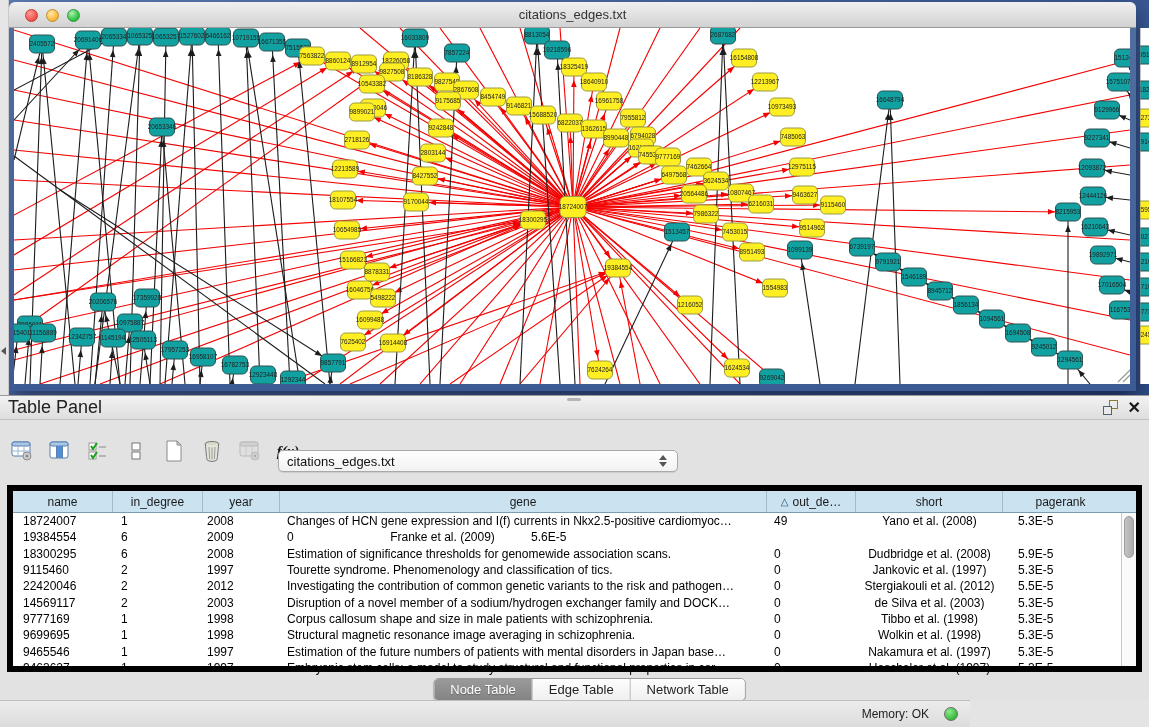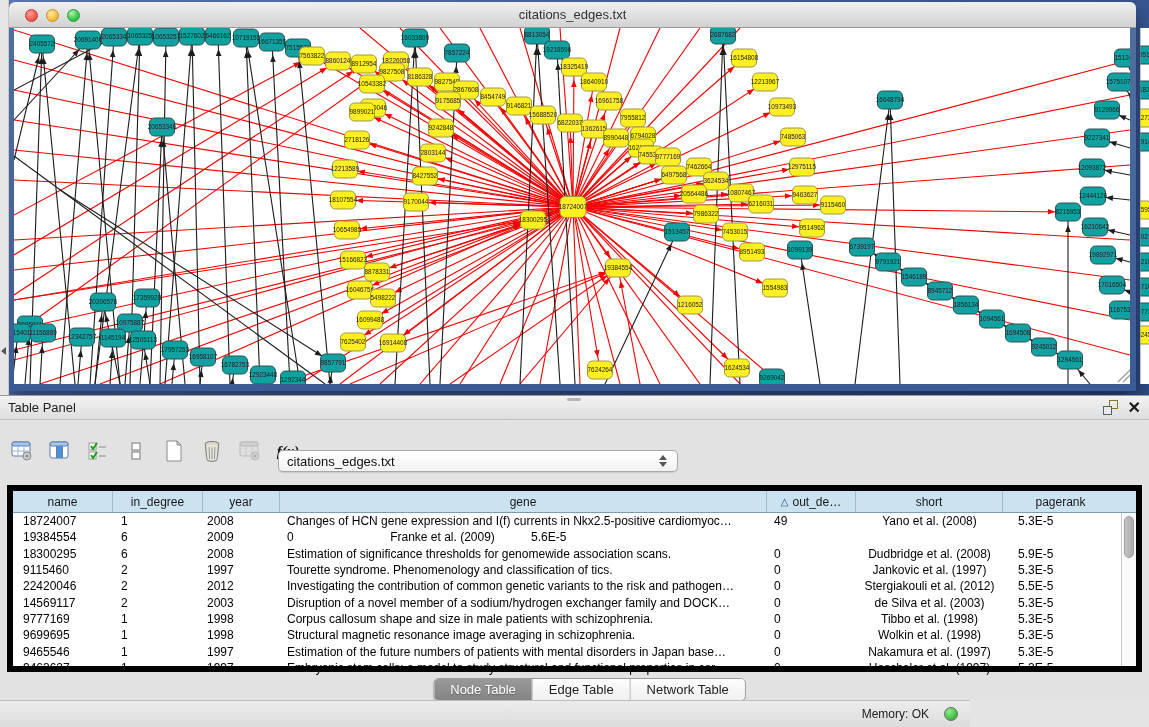--- a/index.html
+++ b/index.html
@@ -22,21 +22,21 @@
   .light.yellow{background:radial-gradient(circle at 35% 30%,#ffe9a8,#fdbc40 60%,#e09c2e);border:1px solid #c08f2d;}
   .light.green{background:radial-gradient(circle at 35% 30%,#b4f0b0,#35c649 60%,#28a83d);border:1px solid #2b9a3a;}
   .win-title{width:100%;text-align:center;font-size:13px;color:#333;}
   #netsvg{position:absolute;left:0;top:0;pointer-events:none;}
 
   
   .table-panel{position:absolute;left:0;top:395px;width:1149px;height:305px;background:#e2e2e2;}
   .panel-header{position:absolute;left:0;top:0;width:100%;height:25px;
     background:linear-gradient(#f2f2f2,#dedede);border-top:1px solid #9a9a9a;border-bottom:1px solid #c2c2c2;
     display:flex;align-items:center;padding:0 8px;}
-  .panel-title{font-size:13px;color:#222;flex:1;}
+  .panel-title{font-size:18px;color:#222;flex:1;}
   .grip{position:absolute;left:567px;top:2px;width:14px;height:3px;border-radius:2px;background:#b5b5b5;}
   .hdr-icons{display:flex;align-items:center;gap:10px;}
   .float-icon{position:relative;width:15px;height:15px;}
   .float-icon .sq1{position:absolute;right:0;top:0;width:9px;height:9px;border:1.5px solid #8a7a30;background:transparent;}
   .float-icon .sq2{position:absolute;left:0;bottom:0;width:9px;height:9px;border:1.5px solid #55626e;background:#e9e9e9;}
   .close-x{font-size:16px;font-weight:bold;color:#1a1a1a;line-height:14px;cursor:default;}
 
   .toolbar{position:absolute;left:10px;top:38px;height:36px;display:flex;align-items:center;gap:14px;}
   .tb-icon{width:24px;height:24px;display:flex;align-items:center;justify-content:center;}
   .fx{font-size:15px;font-style:italic;font-weight:bold;color:#111;font-family:"Liberation Serif",serif;}

